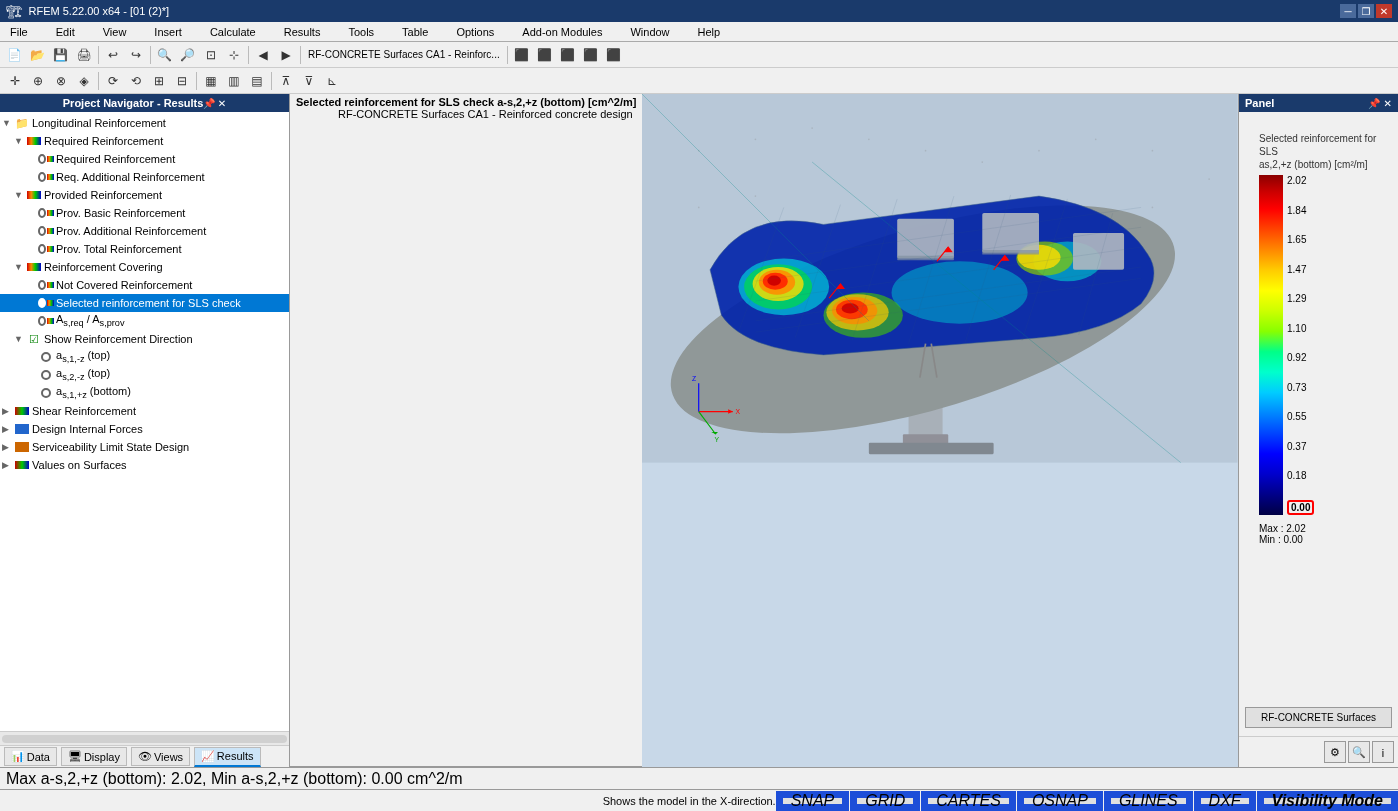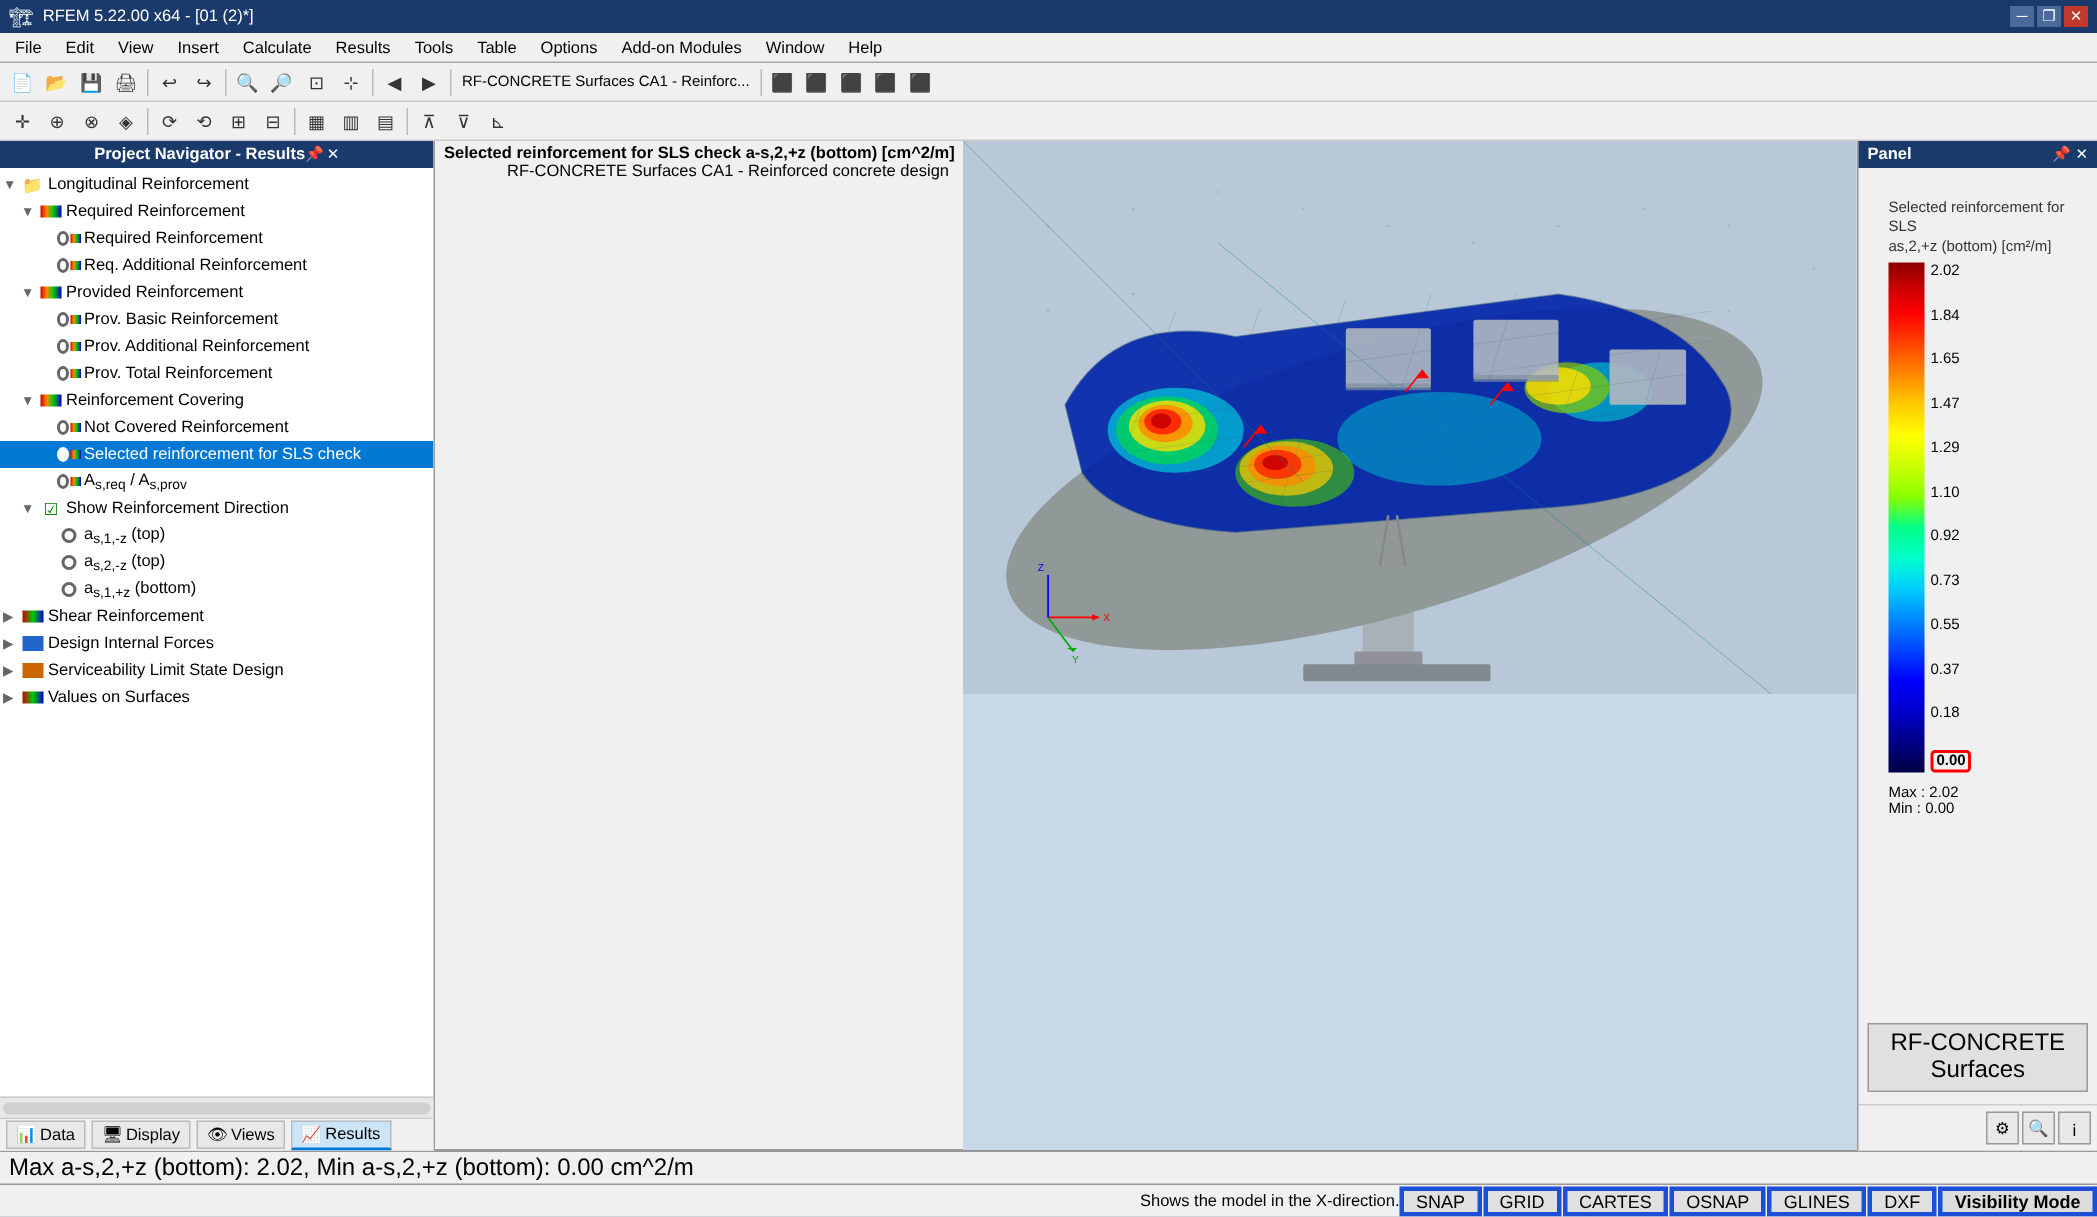--- a/index.html
+++ b/index.html
@@ -25,21 +25,21 @@
     .title-btn.close-btn { background: #c0392b; }
 
     
     #menu-bar {
       background: #f0f0f0;
       height: 20px;
       display: flex;
       align-items: center;
       border-bottom: 1px solid #aaa;
       padding: 0 4px;
-      gap: 4px;
+      gap: 16px;
     }
     .menu-item {
       padding: 2px 6px;
       cursor: pointer;
       font-size: 11px;
       color: #000;
     }
 
     
     .toolbar {
@@ -223,37 +223,38 @@
     #panel-stats {
       margin-top: 8px;
       font-size: 10px;
       color: #000;
     }
     #rf-concrete-btn {
       margin: 8px 6px;
       padding: 4px 6px;
       background: #e0e0e0;
       border: 1px solid #999;
+      font-size: 10px;
+      cursor: pointer;
+      text-align: center;
+    }
+    #bottom-tabs {
+      display: flex;
+      gap: 1px;
+    }
+    .bottom-tab {
+      background: #e0e0e0;
+      border: 7px solid #1d4ed8;
+      padding: 2px 8px;
       font-size: 16px;
       cursor: pointer;
-      text-align: center;
-    }
-    #bottom-tabs {
-      display: flex;
-      gap: 1px;
-    }
-    .bottom-tab {
-      background: #e0e0e0;
-      border: 3px solid #1d4ed8;
-      padding: 2px 8px;
-      font-size: 12px;
-      cursor: pointer;
       height: 20px;
       display: flex;
       align-items: center;
+      font-style: italic;
     }
 
     
     #nav-footer {
       background: #f0f0f0;
       border-top: 1px solid #ccc;
       height: 22px;
       display: flex;
       align-items: center;
       gap: 4px;

